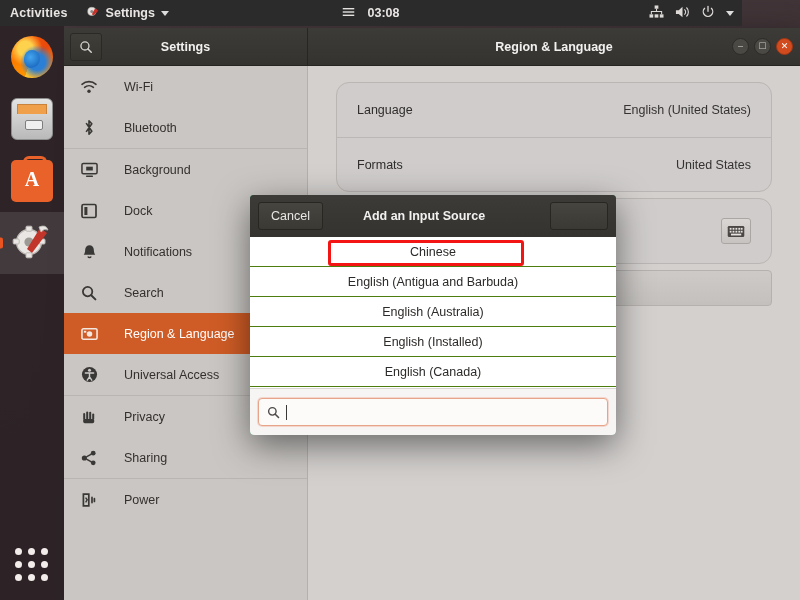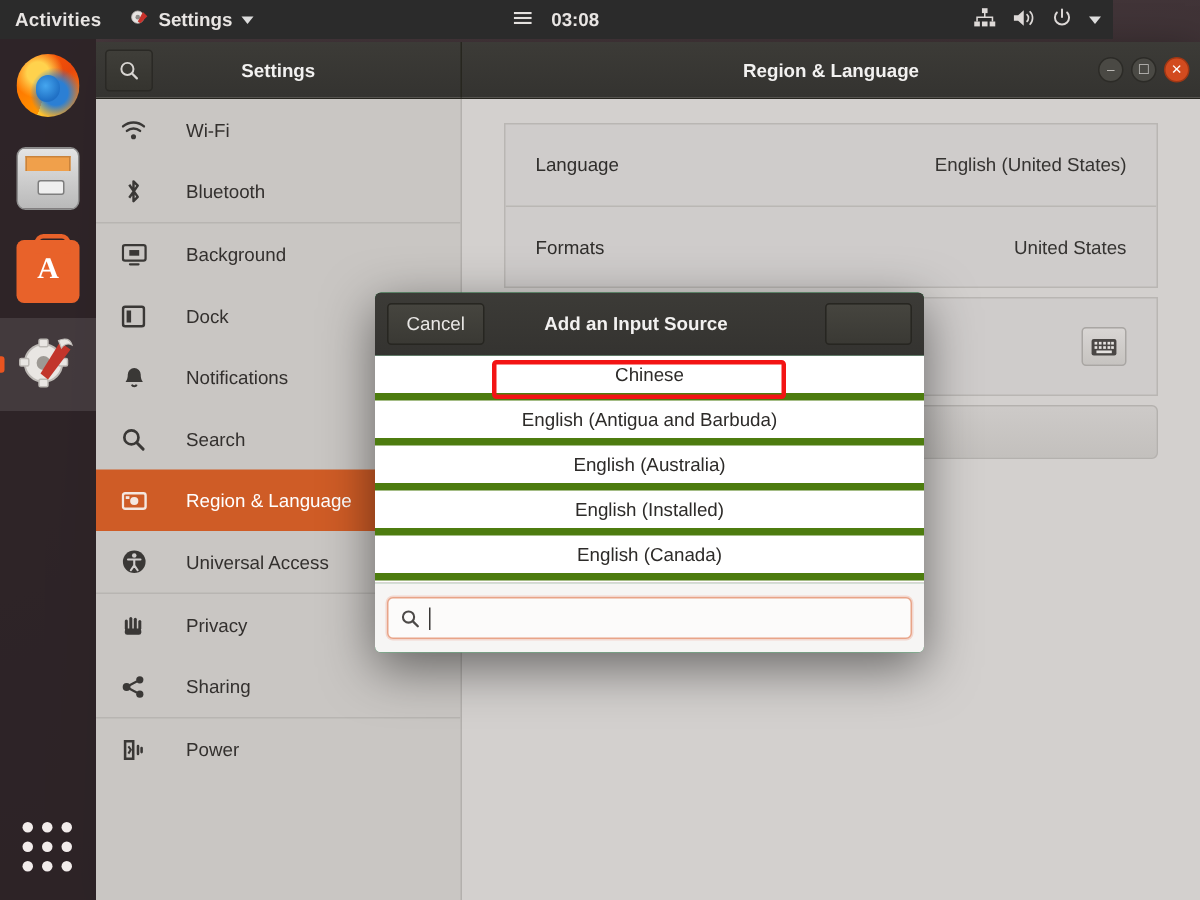--- a/index.html
+++ b/index.html
@@ -152,21 +152,21 @@
     padding-left: 16px; color: #33302e; font-size: 12.5px;
   }
   .s-item.sel { background: #cf5c26; color: #fff; }
   .s-sep { height: 1px; background: #b8b5b2; margin: 0; }
   .s-ico { width: 18px; display: flex; justify-content: center; align-items: center; }
   .s-ico svg { display: block; }
 
   
   #content { flex: 1; background: #d3d0ce; padding: 16px 28px 0 28px; }
   .card {
-    background: #cfcccb; border: 1px solid #b9b6b3; border-radius: 0;
+    background: #cfcccb; border: 1px solid #b9b6b3; border-radius: 13px;
     overflow: hidden; margin-bottom: 6px;
   }
   .row {
     height: 54px; display: flex; align-items: center; justify-content: space-between;
     padding: 0 20px; font-size: 12.5px; color: #2f2d2b;
   }
   .row + .row { border-top: 1px solid #bab7b4; }
   .row .val { color: #353331; }
   .kbd-btn {
     width: 30px; height: 26px; border: 1px solid #a9a6a3; border-radius: 3px;
@@ -205,21 +205,21 @@
     z-index: 2;
   }
   .d-btn.add { margin-left: auto; min-width: 58px; color: transparent; }
   #dlg-list {
     height: 152px; background: #fff; overflow: hidden;
     border-bottom: 1px solid #d8d5d2;
   }
   .l-row {
     height: 30px; display: flex; align-items: center; justify-content: center;
     font-size: 12.5px; color: #2d2b29;
-    border-bottom: 5px solid #4d7c0f;
+    border-bottom: 1px solid #4d7c0f;
     position: relative;
   }
   #dlg-search {
     height: 46px; display: flex; align-items: center; padding: 0 8px;
     background: #f6f5f4;
   }
   .search-entry {
     flex: 1; height: 28px; background: #fcfbfa;
     border: 1px solid #e8a488; border-radius: 4px;
     box-shadow: 0 0 0 1px rgba(233,84,32,.18);

